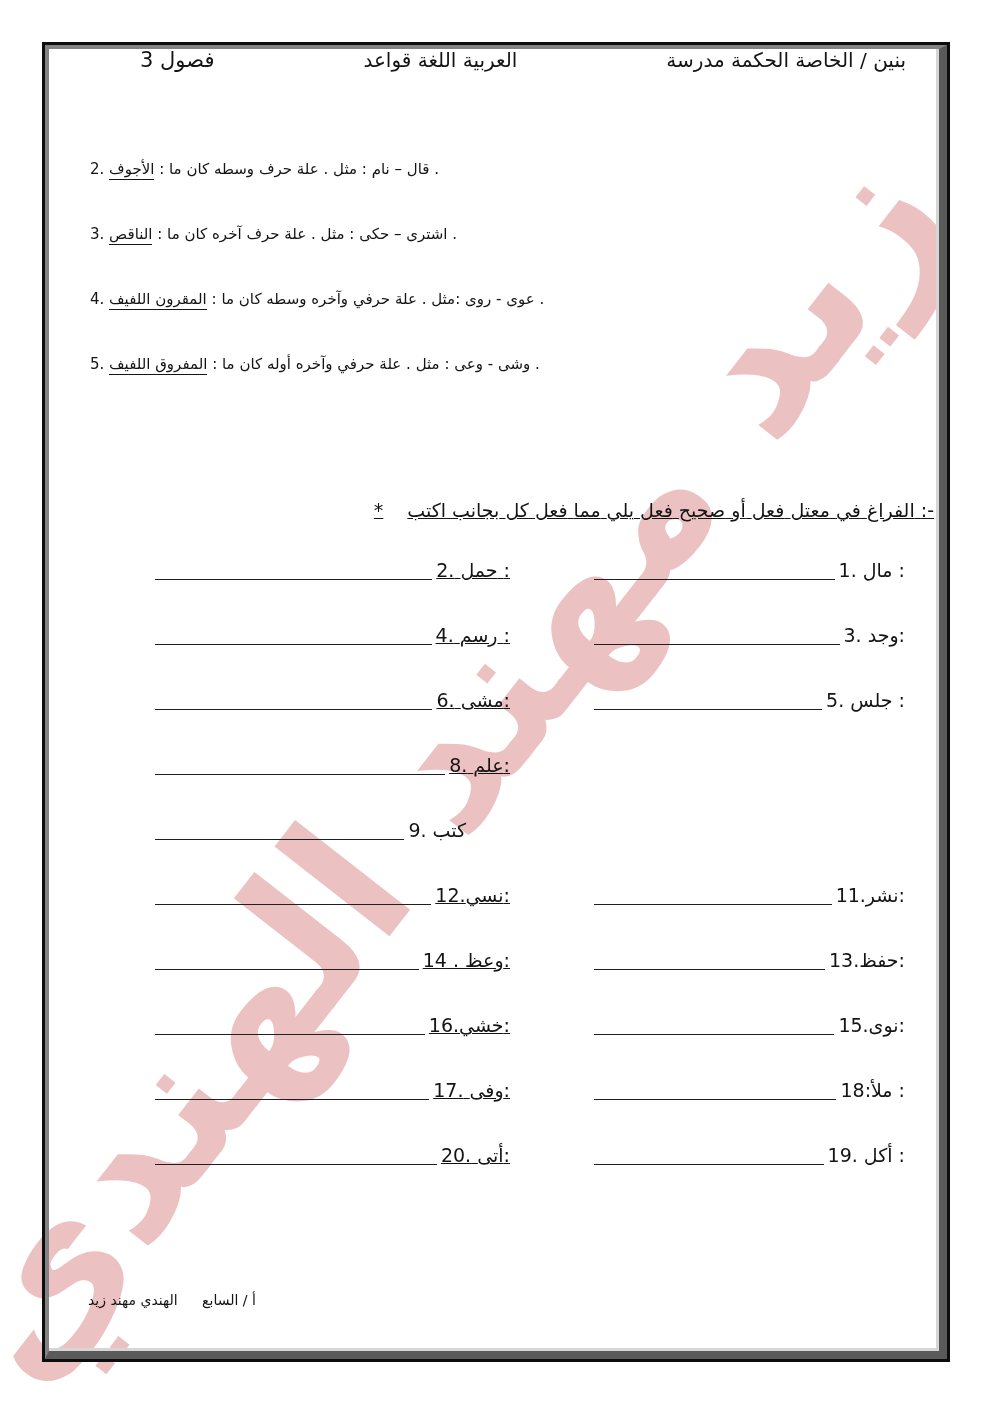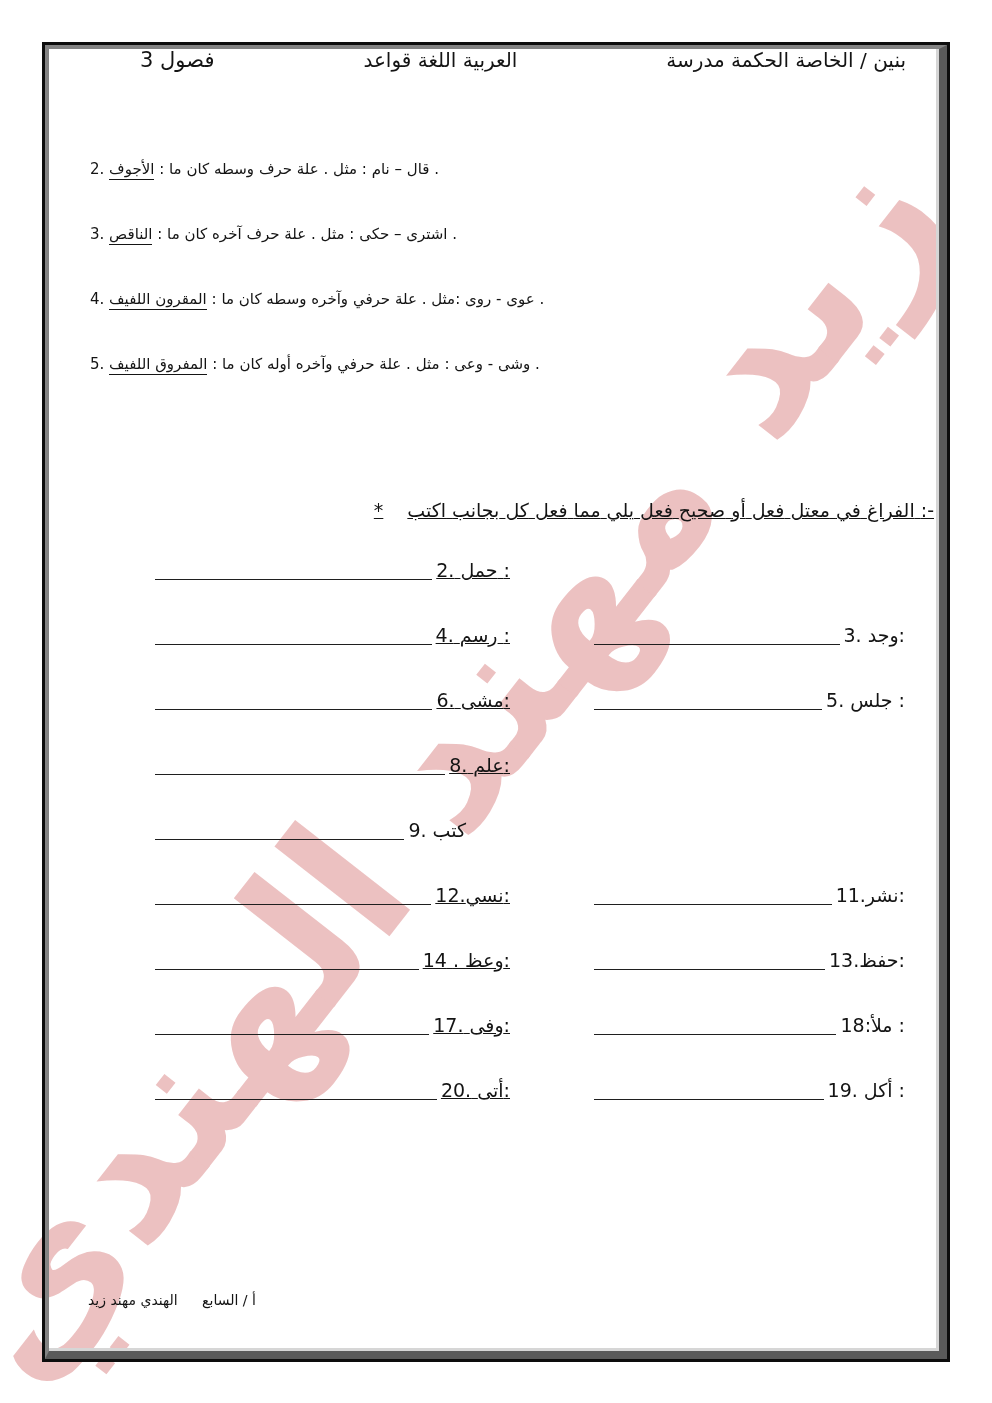--- a/index.html
+++ b/index.html
@@ -99,20 +99,24 @@
       <span class="bullet">*</span><span><bdi dir="rtl">اكتب</bdi> <bdi dir="rtl">بجانب</bdi> <bdi dir="rtl">كل</bdi> <bdi dir="rtl">فعل</bdi> <bdi dir="rtl">مما</bdi> <bdi dir="rtl">يلي</bdi> <bdi dir="rtl">فعل</bdi> <bdi dir="rtl">صحيح</bdi> <bdi dir="rtl">أو</bdi> <bdi dir="rtl">فعل</bdi> <bdi dir="rtl">معتل</bdi> <bdi dir="rtl">في</bdi> <bdi dir="rtl">الفراغ</bdi> <bdi dir="ltr">:-</bdi></span>
     </div>
 
     <div class="exercise">
 
       <div class="ex-row">
         <div class="cell cell-l">
           <div class="blank"></div>
           <span class="vlabel"><bdi dir="ltr">2.</bdi> <bdi dir="rtl">حمل</bdi> <bdi dir="ltr">:</bdi></span>
         </div>
+        <div class="cell cell-r">
+          <div class="blank"></div>
+          <span class="vlabel"><bdi dir="ltr">1.</bdi> <bdi dir="rtl">مال</bdi> <bdi dir="ltr">:</bdi></span>
+        </div>
       </div>
 
       <div class="ex-row">
         <div class="cell cell-l">
           <div class="blank"></div>
           <span class="vlabel"><bdi dir="ltr">4.</bdi> <bdi dir="rtl">رسم</bdi> <bdi dir="ltr">:</bdi></span>
         </div>
         <div class="cell cell-r">
           <div class="blank"></div>
           <span class="vlabel"><bdi dir="ltr">3.</bdi> <bdi dir="rtl">وجد</bdi><bdi dir="ltr">:</bdi></span>
@@ -159,20 +163,30 @@
         <div class="cell cell-l">
           <div class="blank"></div>
           <span class="vlabel"><bdi dir="ltr">14</bdi> <bdi dir="ltr">.</bdi> <bdi dir="rtl">وعظ</bdi><bdi dir="ltr">:</bdi></span>
         </div>
         <div class="cell cell-r">
           <div class="blank"></div>
           <span class="vlabel"><bdi dir="ltr">13.</bdi><bdi dir="rtl">حفظ</bdi><bdi dir="ltr">:</bdi></span>
         </div>
       </div>
 
+      <div class="ex-row">
+        <div class="cell cell-l">
+          <div class="blank"></div>
+          <span class="vlabel"><bdi dir="ltr">16.</bdi><bdi dir="rtl">خشي</bdi><bdi dir="ltr">:</bdi></span>
+        </div>
+        <div class="cell cell-r">
+          <div class="blank"></div>
+          <span class="vlabel"><bdi dir="ltr">15.</bdi><bdi dir="rtl">نوى</bdi><bdi dir="ltr">:</bdi></span>
+        </div>
+      </div>
 
       <div class="ex-row">
         <div class="cell cell-l">
           <div class="blank"></div>
           <span class="vlabel"><bdi dir="ltr">17.</bdi> <bdi dir="rtl">وفى</bdi><bdi dir="ltr">:</bdi></span>
         </div>
         <div class="cell cell-r">
           <div class="blank"></div>
           <span class="vlabel"><bdi dir="ltr">18:</bdi><bdi dir="rtl">ملأ</bdi> <bdi dir="ltr">:</bdi></span>
         </div>

